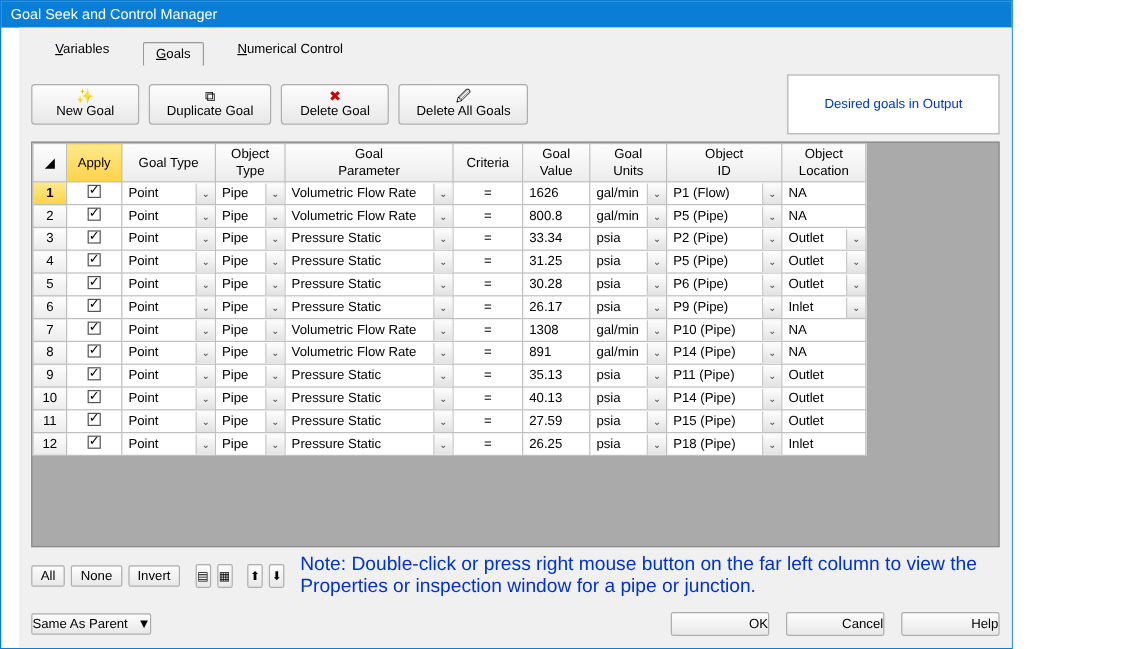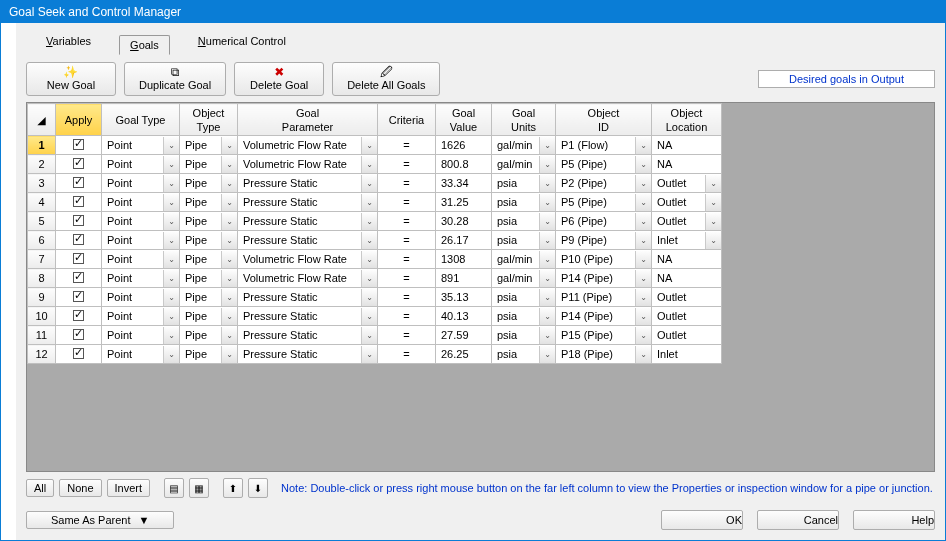--- a/index.html
+++ b/index.html
@@ -1,46 +1,46 @@
 <!DOCTYPE html>
 <html><head>
 <meta charset="utf-8">
 <style>
 * { box-sizing: border-box; margin: 0; padding: 0; }
 body { font-family: "Segoe UI", Tahoma, sans-serif; font-size: 11px; background: #fff; overflow: hidden; }
-.window { width: 946px; height: 541px; border: 1px solid #0a7dd6; display: flex; flex-direction: column; }
+.window { width: 844px; height: 541px; border: 1px solid #0a7dd6; display: flex; flex-direction: column; }
 .titlebar { background: #0a7dd6; color: #fff; padding: 4px 8px; font-size: 12px; }
 .content { flex: 1; background: #f0f0f0; padding: 6px 10px 8px 10px; display: flex; flex-direction: column; margin-left: 15px; }
 .tabrow { display: flex; gap: 18px; padding: 3px 10px 0 10px; border-bottom: 0; }
 .tab { padding: 3px 10px; cursor: pointer; color: #000; }
 .tab.active { background: #f0f0f0; border: 1px solid #999; border-bottom: 1px solid #f0f0f0; border-radius: 2px 2px 0 0; position: relative; top: 3px; }
 .tab-underline { text-decoration: underline; }
 .toolbar { display: flex; gap: 8px; padding: 10px 0 6px 0; align-items: center; }
 .tbtn { background: linear-gradient(#fdfdfd,#e8e8e8); border: 1px solid #adadad; border-radius: 3px; padding: 2px 14px 3px 14px; text-align: center; cursor: pointer; font-size: 11px; min-width: 90px; display: flex; flex-direction: column; align-items: center; gap: 0; line-height: 13px; }
 .tbtn .ico { height: 14px; display: flex; align-items: center; justify-content: center; font-size: 12px; }
-.outbox { margin-left: auto; border: 1px solid #adadad; background: #fff; padding: 2px 30px; color: #0033cc; font-size: 11px; }
+.outbox { margin-left: auto; border: 1px solid #adadad; background: #fff; padding: 18px 30px; color: #0033cc; font-size: 11px; }
 .tablewrap { flex: 1; background: #aaa; border: 1px solid #888; overflow: hidden; }
 table { border-collapse: collapse; background: #fff; }
 th, td { border: 1px solid #bfbfbf; font-size: 11px; padding: 0; vertical-align: middle; }
 th { background: linear-gradient(#fdfdfd,#ececec); font-weight: normal; text-align: center; height: 32px; line-height: 14px; }
 th.apply { background: linear-gradient(#ffe98a,#ffd24a); }
 td { height: 19px; background: #fff; }
 td.rownum { background: linear-gradient(#fdfdfd,#ececec); text-align: center; width: 28px; }
 td.rownum.sel { background: linear-gradient(#ffe98a,#ffd24a); font-weight: bold; }
 .chk { text-align: center; }
 .cellflex { display: flex; align-items: center; height: 100%; }
 .celltext { padding: 0 5px; flex: 1; white-space: nowrap; overflow: hidden; }
 .dd { width: 16px; height: 17px; background: linear-gradient(#fdfdfd,#e2e2e2); border-left: 1px solid #c9c9c9; display: flex; align-items: center; justify-content: center; font-size: 8px; color: #555; cursor: pointer; }
 .critcell { text-align: center; }
 .footerbar { display: flex; align-items: center; gap: 5px; padding: 6px 0 4px 0; }
 .smallbtn { background: linear-gradient(#fdfdfd,#e8e8e8); border: 1px solid #adadad; border-radius: 2px; padding: 2px 7px; font-size: 11px; cursor: pointer; }
 .iconbtn { width: 20px; height: 20px; background: linear-gradient(#fdfdfd,#e8e8e8); border: 1px solid #adadad; border-radius: 2px; display: flex; align-items: center; justify-content: center; font-size: 10px; cursor: pointer; }
-.note { color: #0033cc; font-size: 11px; margin-left: 8px; }
+.note { color: #0033cc; font-size: 16px; margin-left: 8px; }
 .bottomrow { display: flex; align-items: center; padding: 8px 0 2px 0; gap: 10px; }
-.combo { background: linear-gradient(#fdfdfd,#e8e8e8); border: 1px solid #adadad; border-radius: 2px; padding: 2px 24px; font-size: 11px; cursor: pointer; display: flex; align-items: flex-end; gap: 8px; }
+.combo { background: linear-gradient(#fdfdfd,#e8e8e8); border: 1px solid #adadad; border-radius: 2px; padding: 2px 0; font-size: 11px; cursor: pointer; display: flex; align-items: flex-end; gap: 8px; }
 .rightbtns { margin-left: auto; display: flex; gap: 14px; }
 .stdbtn { background: linear-gradient(#fdfdfd,#e8e8e8); border: 1px solid #adadad; border-radius: 2px; width: 82px; padding: 3px 0; text-align: right; font-size: 11px; cursor: pointer; }
 .corner { width: 28px; background: linear-gradient(#fdfdfd,#ececec); }
 .chkmark { display:inline-block; width:11px; height:11px; border:1px solid #555; background:#fff; position:relative; }
 .chkmark::after { content:"✓"; position:absolute; top:-3px; left:0; font-size:11px; color:#000; }
 </style>
 </head>
 <body>
 <div class="window">
 <div class="titlebar"><span>Goal Seek and Control Manager</span></div>

